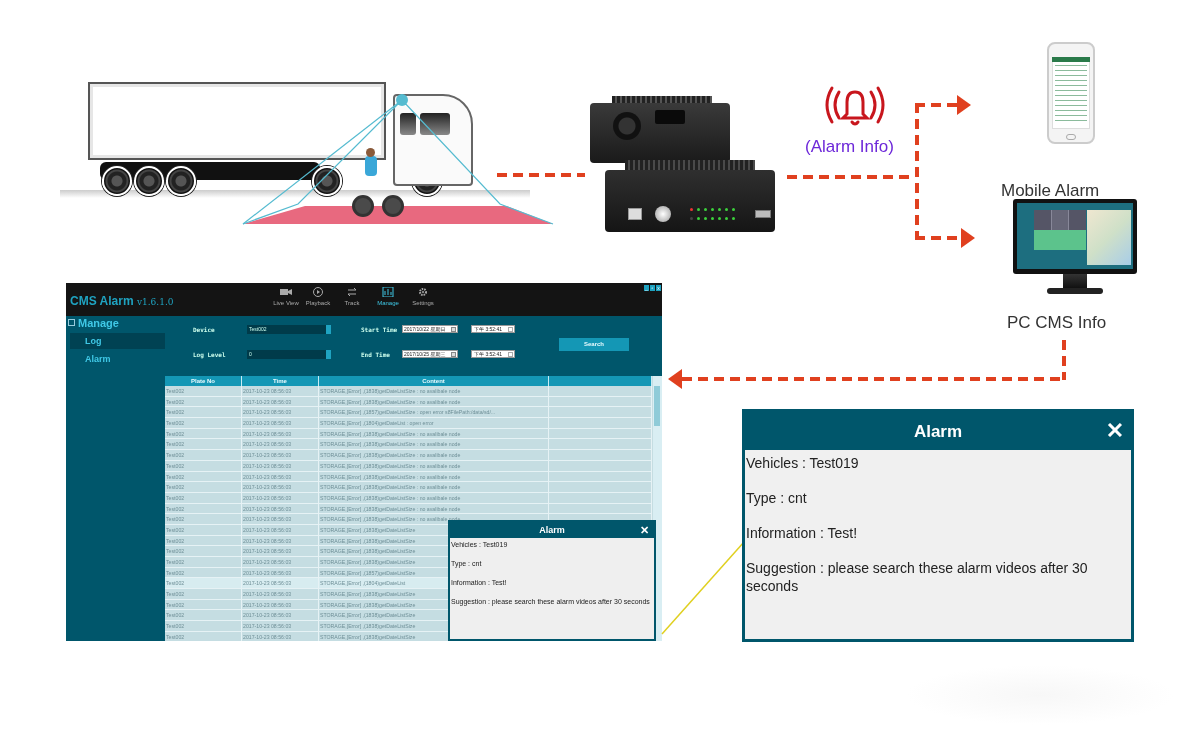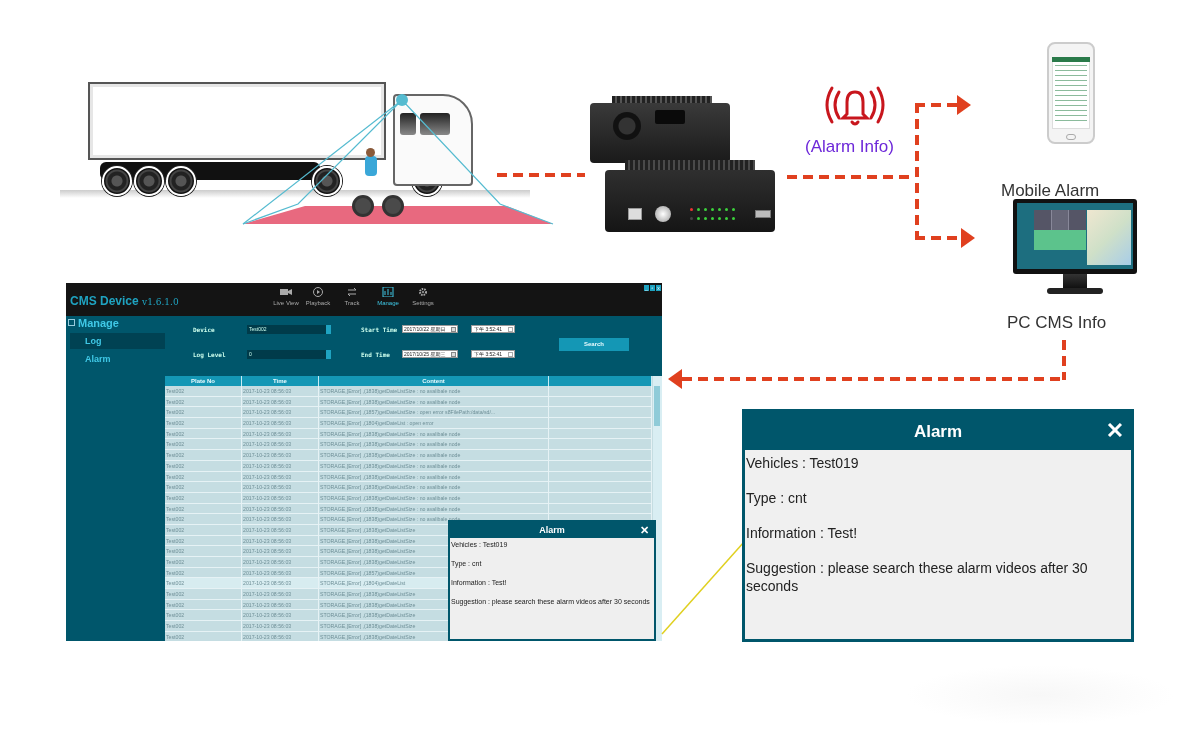--- a/index.html
+++ b/index.html
@@ -213,21 +213,21 @@
 <div class="abs monitor-foot"></div>
 <div class="abs caption" style="left:1007px;top:313px;">PC CMS Info</div>
 
 <div class="abs dash-v" style="left:1062px;top:340px;height:40px;"></div>
 <div class="abs dash-h" style="left:682px;top:377px;width:384px;"></div>
 <div class="abs arrow-left" style="left:668px;top:369px;"></div>
 
 <div class="abs cms">
   <div class="abs cms-topbar"></div>
   <div class="abs cms-title">
-    <span>CMS Device</span>
+    <span>CMS Alarm</span>
     <span class="ver">v1.6.1.0</span>
   </div>
 
   <div class="abs nav-item" style="left:200px;">
     <svg class="ico" viewBox="0 0 12 10">
         <rect x="0" y="2" width="8" height="6" fill="#aaa"></rect>
         <polygon points="8,4 12,2 12,8 8,6" fill="#aaa"></polygon>
       </svg>
     <span class="lbl">Live View</span>
   </div>

